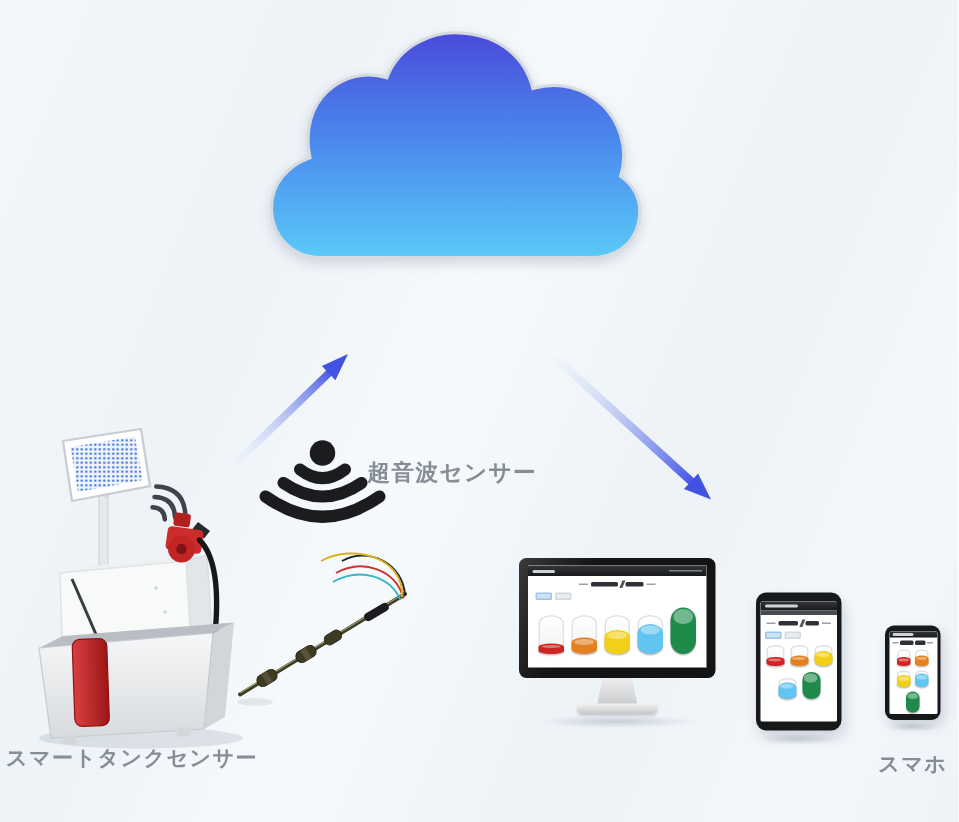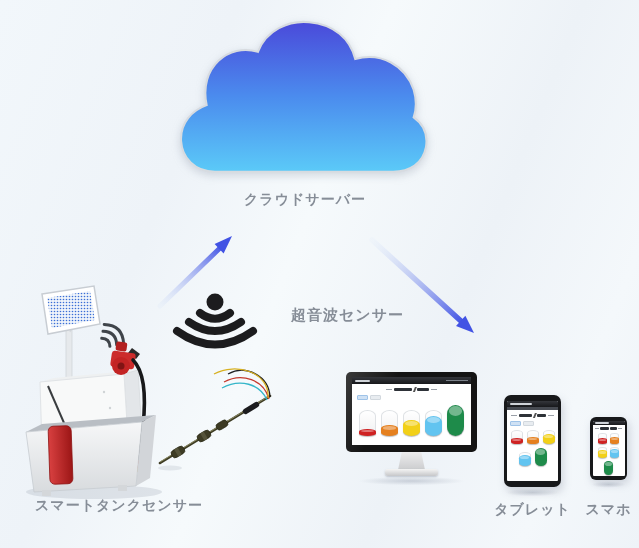--- a/index.html
+++ b/index.html
@@ -4,23 +4,23 @@
 <style>
   html,body{margin:0;padding:0;}
   body{font-family:"Liberation Sans","DejaVu Sans",sans-serif;}
   .stage{position:relative;width:639px;height:548px;overflow:hidden;
     background:linear-gradient(112deg,#f2f7fb 0%,#eef3f8 28%,#f6fafc 46%,#edf2f7 68%,#f4f8fb 86%,#eef3f8 100%);}
   svg{position:absolute;display:block;overflow:visible;}
 
   
   .lbl{position:absolute;font-weight:bold;font-size:14px;color:#868d97;letter-spacing:1px;white-space:nowrap;}
   .lbl-cloud{left:205px;top:191px;width:200px;text-align:center;}
-  .lbl-ultra{left:245px;top:306px;font-size:15px;margin-left:46px;}
+  .lbl-ultra{left:245px;top:306px;font-size:15px;}
   .lbl-float{left:187px;top:452px;font-size:15px;}
-  .lbl-smart{left:35px;top:497px;}
+  .lbl-smart{left:4px;top:497px;}
   .lbl-pc{left:346px;top:498px;width:131px;text-align:center;}
   .lbl-tablet{left:490px;top:501px;width:85px;text-align:center;}
   .lbl-phone{left:578px;top:501px;width:61px;text-align:center;}
 
   
   .cloud-svg{left:178px;top:16px;width:250px;height:166px;filter:drop-shadow(0 3px 4px rgba(120,130,150,.28));}
 
   
   .screen{background:#fff;position:relative;overflow:hidden;}
   .scr-header{background:linear-gradient(180deg,#34363b,#17181b);display:flex;align-items:center;gap:2px;padding:0 3px;}
@@ -113,21 +113,20 @@
              C 16 150 4 136 3 120
              C 2 102 14 90 28 85
              C 20 48 50 24 78 33
              C 86 12 108 2 128 4
              C 152 6 168 20 173 40
              C 198 33 222 46 230 70
              C 233 80 233 88 230 97
              C 240 104 244 114 242 126
              C 239 142 226 150 210 150 Z" fill="url(#cloudGrad)" stroke-width="2" stroke="#d7dbe0"></path>
   </svg>
-  <div class="lbl lbl-cloud">クラウドサーバー</div>
 
   <svg style="left:150px;top:224px;width:100px;height:88px;" viewBox="0 0 100 88">
     <defs>
       <linearGradient id="upGrad" gradientUnits="userSpaceOnUse" x1="10" y1="82" x2="72" y2="22">
         <stop offset="0" stop-opacity="0.15" stop-color="#cfdff7"></stop>
         <stop offset="1" stop-color="#4253e4"></stop>
       </linearGradient>
     </defs>
     <line x1="10" y1="82" x2="70" y2="24" stroke="url(#upGrad)" stroke-width="5" stroke-linecap="round"></line>
     <polygon points="82,12 73.6,29.5 64.6,20" fill="#4253e4"></polygon>
@@ -332,21 +331,20 @@
               <div class="fill" style="height: 80%; background: rgb(98, 196, 240);"></div>
             </div>
             <div class="tank tall">
               <div class="shell"></div>
               <div class="fill" style="height: 100%; background: rgb(30, 139, 74);"></div>
             </div>
           </div>
       </div>
     </div>
   </div>
-  <div class="lbl lbl-tablet">タブレット</div>
 
   <div class="phone">
     <div class="ph-shadow"></div>
     <div class="ph-bezel">
       <div class="screen">
         <div class="scr-header">
           <span class="hdr-logo"></span>
         </div>
         <div class="scr-title">
           <span class="td-line"></span>

